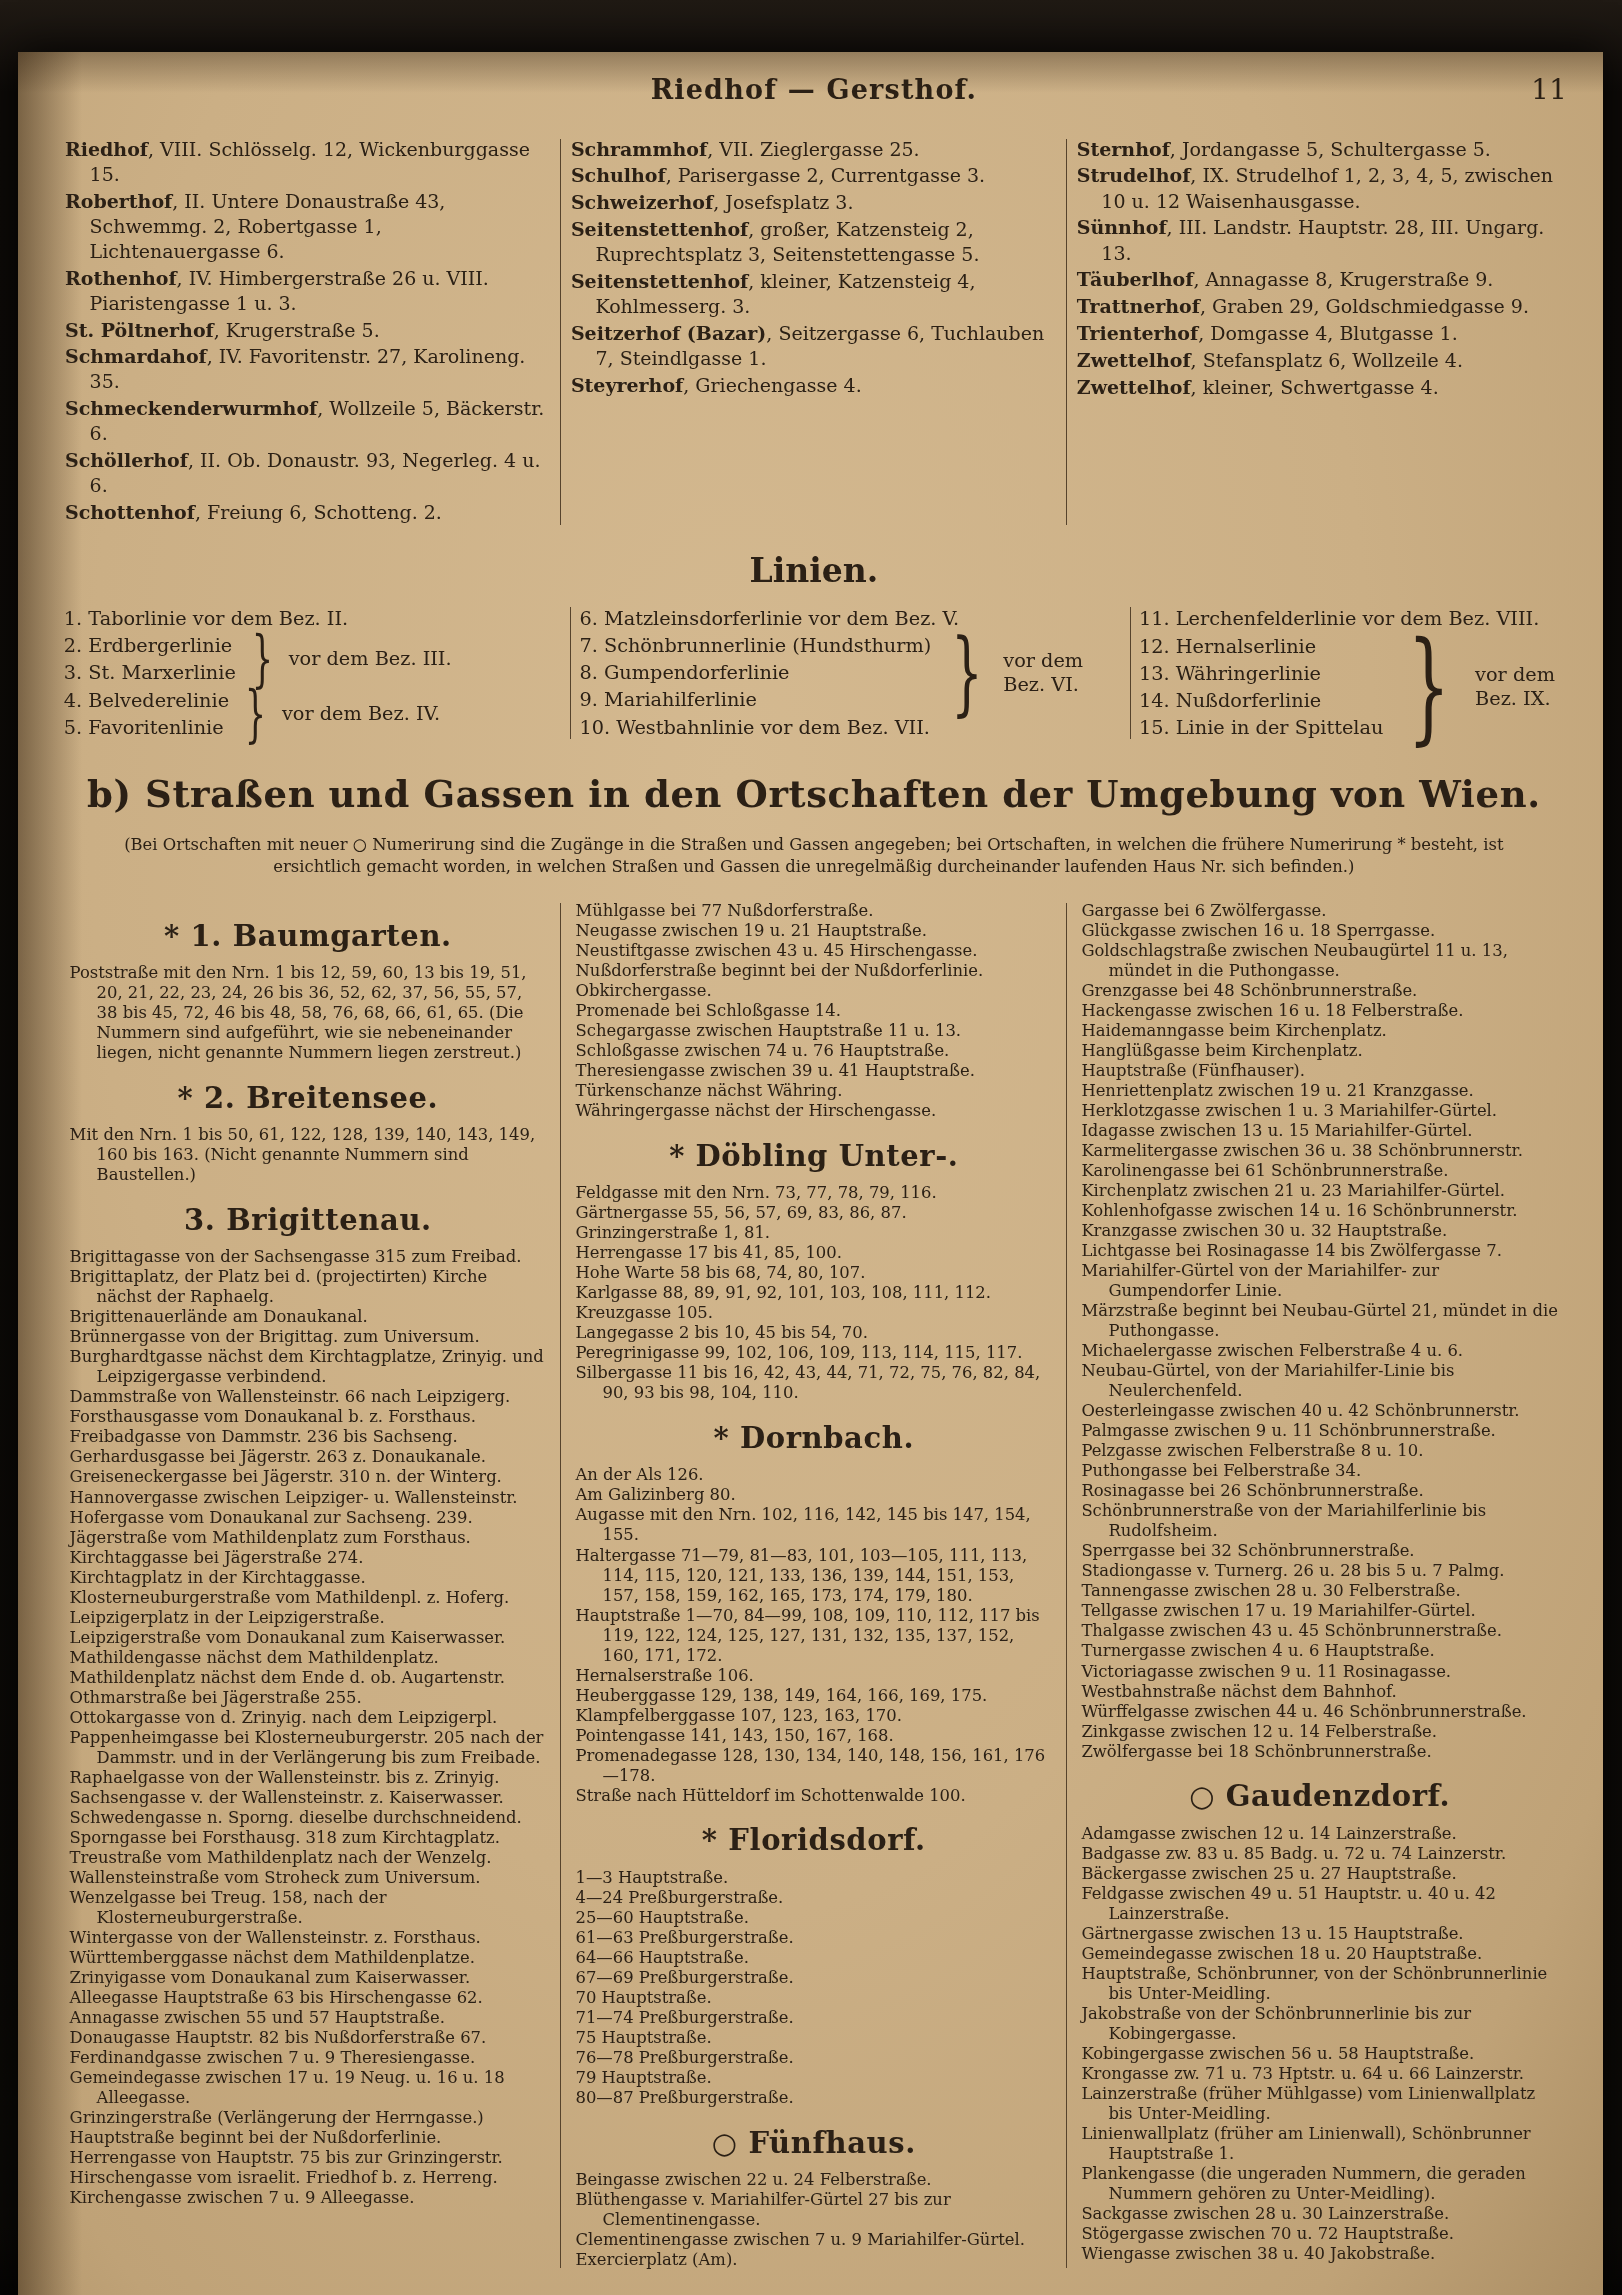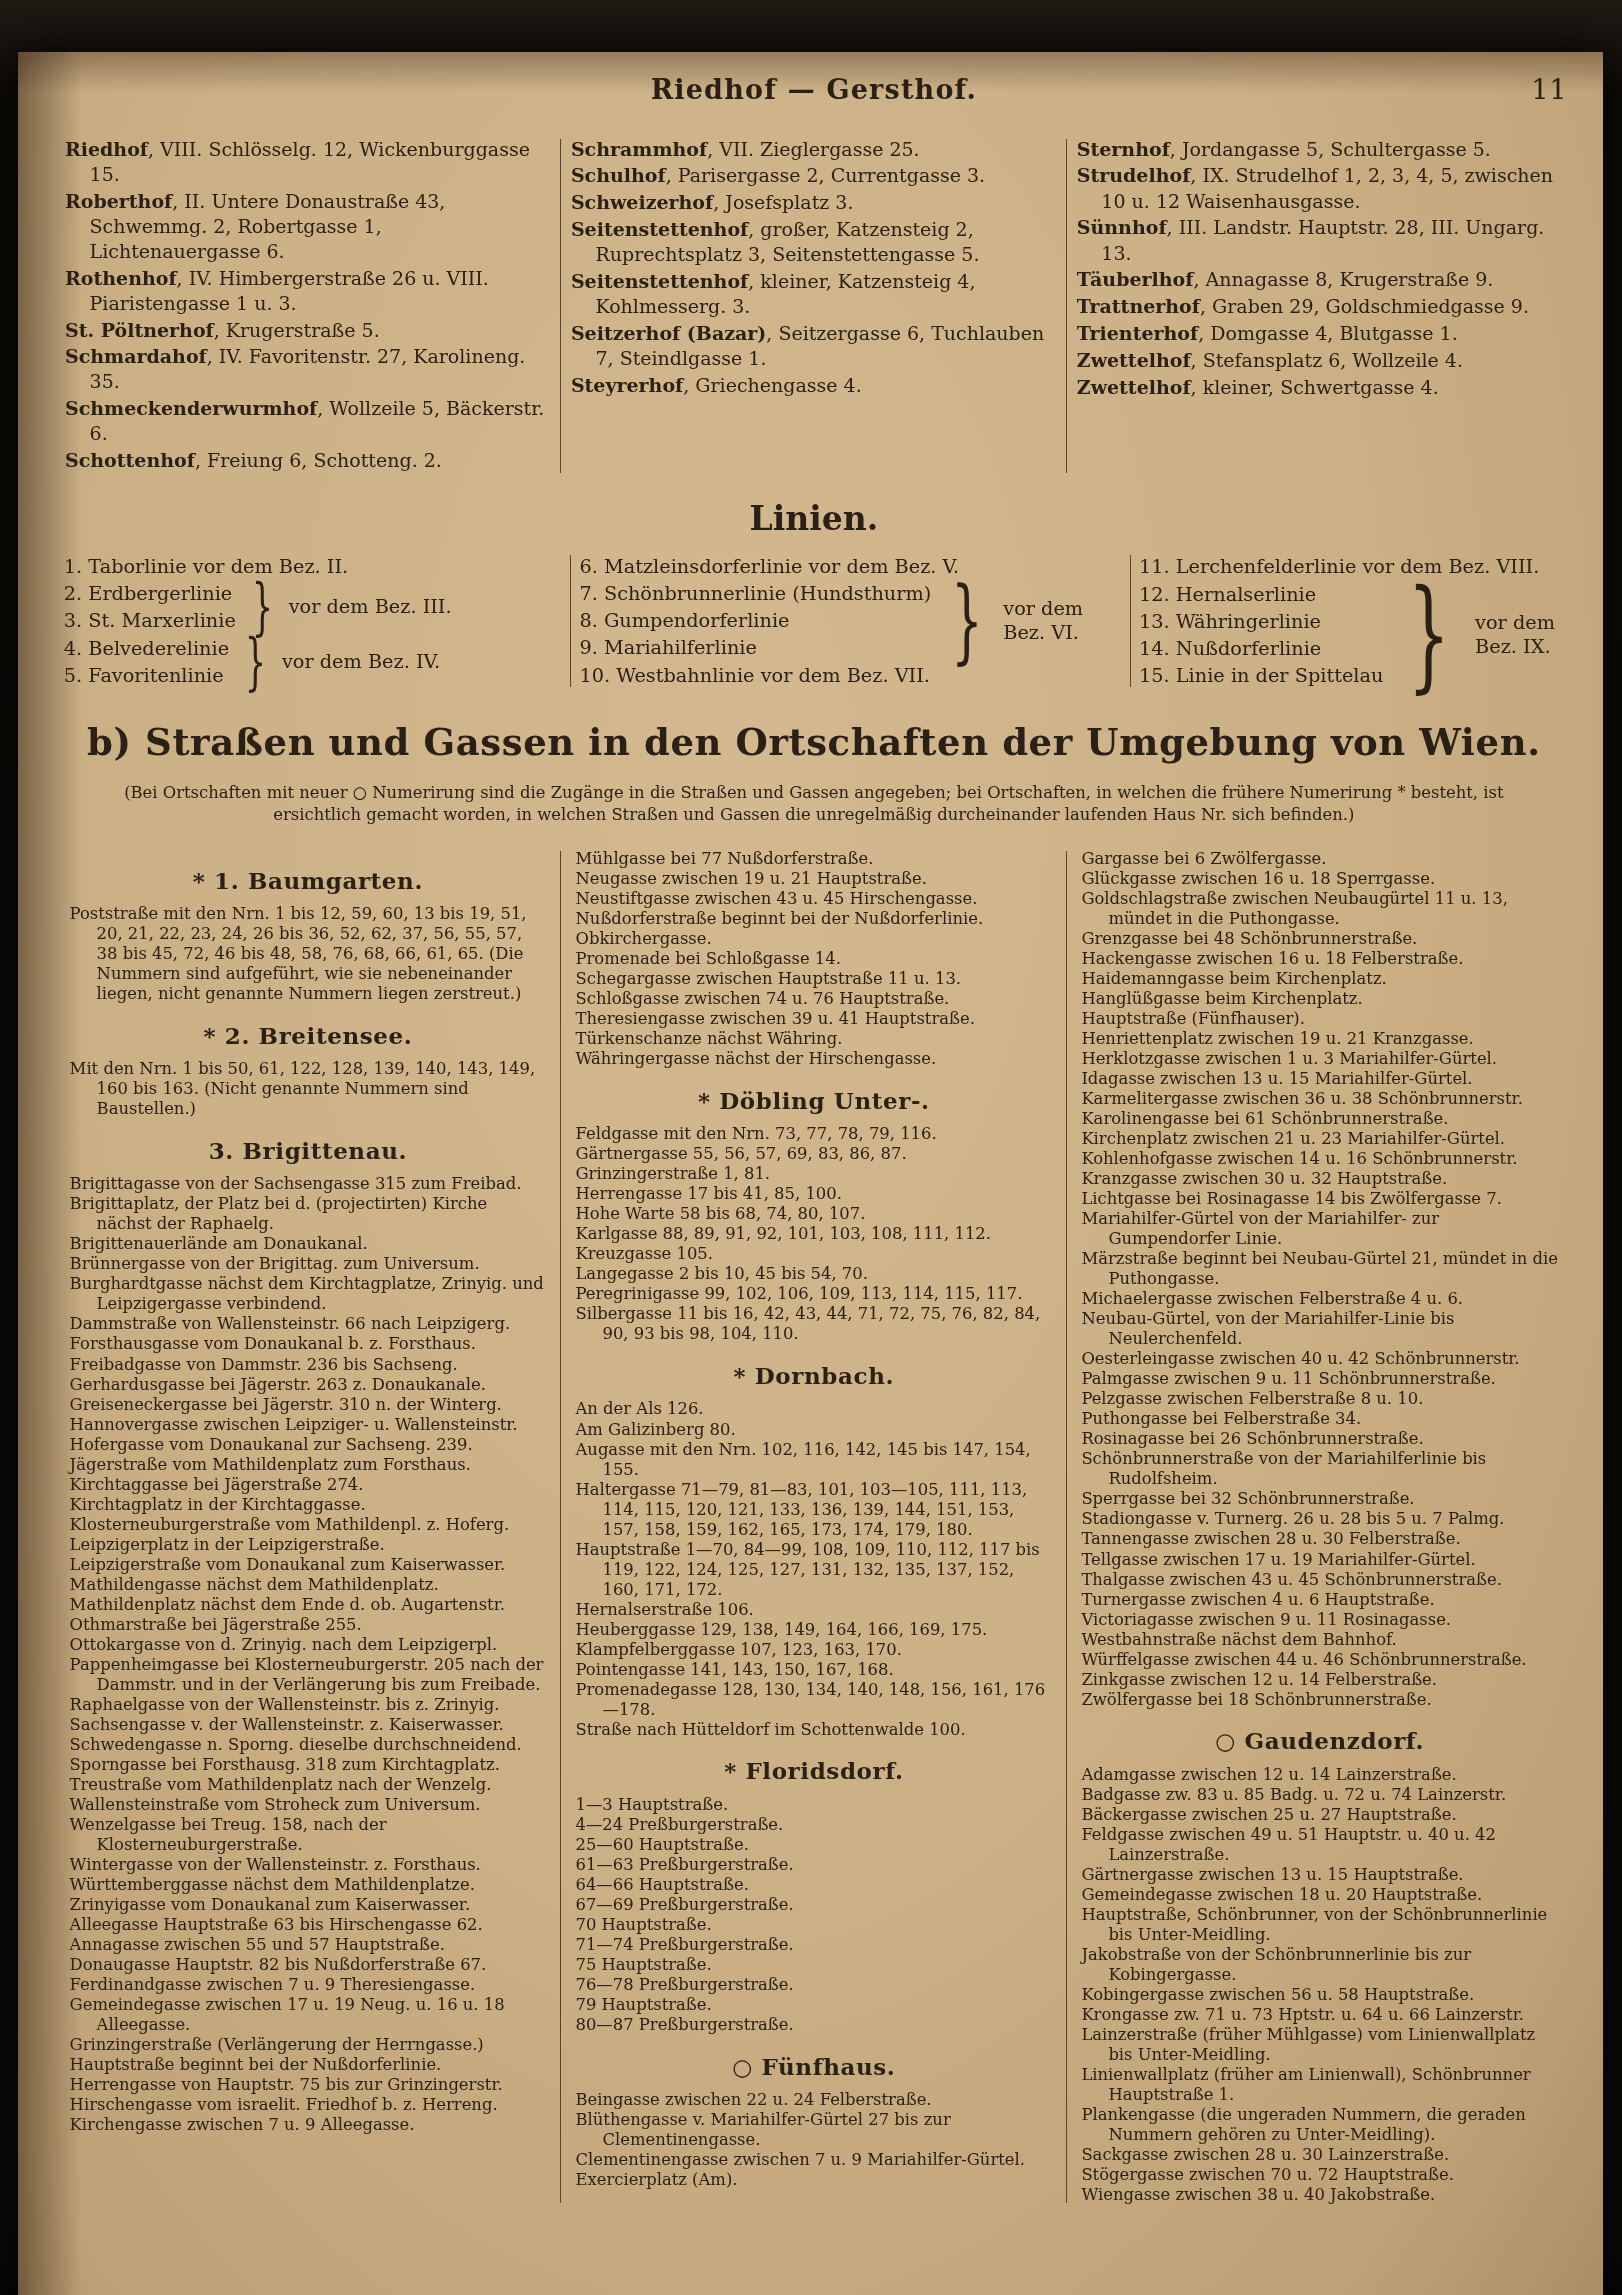--- a/index.html
+++ b/index.html
@@ -40,21 +40,21 @@
   .brace-row{display:flex;align-items:center;gap:7px;}
   .brace{font-weight:normal;line-height:.9;transform:scaleX(.55);transform-origin:center;}
   .brace-label{font-size:19.3px;line-height:1.25;max-width:176px;}
 
   .sec-title{text-align:center;font-size:37px;font-weight:bold;margin:30.5px 0 17.6px;letter-spacing:0.6px;}
   .sec-note{font-size:16.4px;line-height:1.38;text-align:center;max-width:1453px;margin:0 auto;}
 
   .body-cols{display:flex;margin-top:22px;}
   .bcol{flex:1;padding:0 14px;overflow:hidden;}
   .street-entry{font-size:16.4px;line-height:1.22;padding-left:27px;text-indent:-27px;}
-  .loc-heading{text-align:center;font-size:23px;font-weight:bold;margin:17.6px 0 10.5px;letter-spacing:0.6px;}
+  .loc-heading{text-align:center;font-size:29px;font-weight:bold;margin:17.6px 0 10.5px;letter-spacing:0.6px;}
 </style>
 </head>
 <body>
 
 <div class="photo-vignette"></div>
 
 <div class="page">
   <div class="inner">
 
     <div class="running-header">
@@ -63,20 +63,21 @@
     </div>
 
     <div class="threecol hofe" id="hofe-section">
         <div class="hcol">
           <div class="hof-entry"><b>Riedhof</b>, VIII. Schlösselg. 12, Wickenburggasse 15.</div>
           <div class="hof-entry"><b>Roberthof</b>, II. Untere Donaustraße 43, Schwemmg. 2, Robertgasse 1, Lichtenauergasse 6.</div>
           <div class="hof-entry"><b>Rothenhof</b>, IV. Himbergerstraße 26 u. VIII. Piaristengasse 1 u. 3.</div>
           <div class="hof-entry"><b>St. Pöltnerhof</b>, Krugerstraße 5.</div>
           <div class="hof-entry"><b>Schmardahof</b>, IV. Favoritenstr. 27, Karolineng. 35.</div>
           <div class="hof-entry"><b>Schmeckenderwurmhof</b>, Wollzeile 5, Bäckerstr. 6.</div>
+          <div class="hof-entry"><b>Schöllerhof</b>, II. Ob. Donaustr. 93, Negerleg. 4 u. 6.</div>
           <div class="hof-entry"><b>Schottenhof</b>, Freiung 6, Schotteng. 2.</div>
         </div>
         <div class="vrule"></div>
         <div class="hcol">
           <div class="hof-entry"><b>Schrammhof</b>, VII. Zieglergasse 25.</div>
           <div class="hof-entry"><b>Schulhof</b>, Parisergasse 2, Currentgasse 3.</div>
           <div class="hof-entry"><b>Schweizerhof</b>, Josefsplatz 3.</div>
           <div class="hof-entry"><b>Seitenstettenhof</b>, großer, Katzensteig 2, Ruprechtsplatz 3, Seitenstettengasse 5.</div>
           <div class="hof-entry"><b>Seitenstettenhof</b>, kleiner, Katzensteig 4, Kohlmesserg. 3.</div>
           <div class="hof-entry"><b>Seitzerhof (Bazar)</b>, Seitzergasse 6, Tuchlauben 7, Steindlgasse 1.</div>

